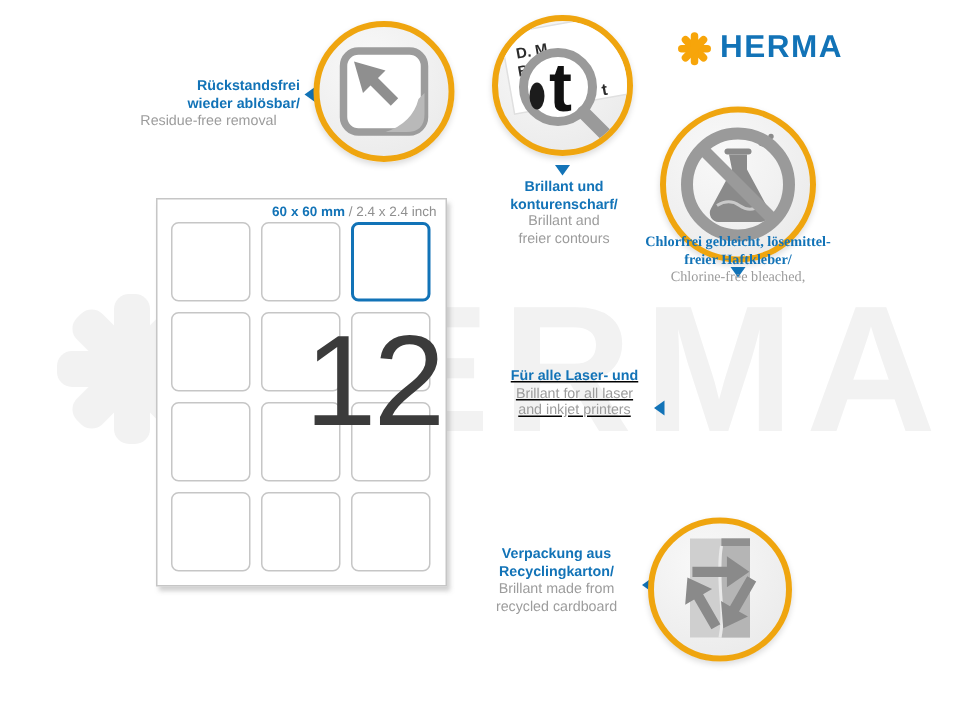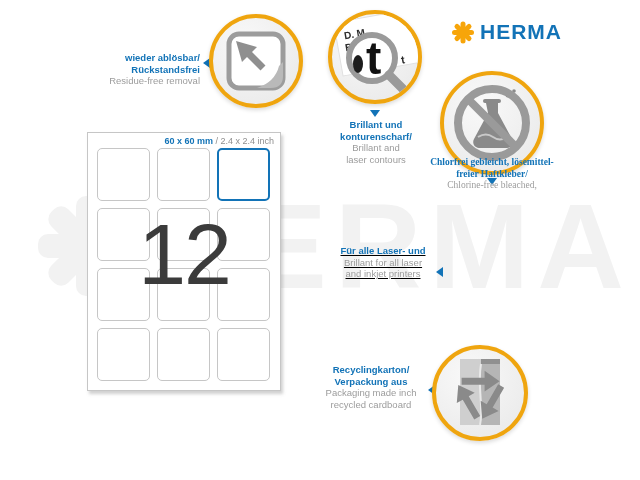--- a/index.html
+++ b/index.html
@@ -20,42 +20,42 @@
   .r45 { transform:rotate(45deg); } .r90 { transform:rotate(90deg); } .r135 { transform:rotate(135deg); }
 
   
   .logo { position:absolute; left:452px; top:20px; z-index:4; display:flex; align-items:center; gap:6px; }
   .logo-star { width:22px; height:22px; }
   .logo-star i { position:absolute; left:0; top:8.5px; width:22px; height:5px; background:#f7a50a; border-radius:2.5px; }
   .logo-text { color:#1273b7; font-size:21px; font-weight:bold; letter-spacing:1px; }
 
   
   .sheet {
-    position:absolute; left:87px; top:132px; width:194px; height:259px; z-index:2;
+    position:absolute; left:104px; top:132px; width:194px; height:259px; z-index:2;
     background:#ffffff; border:1px solid #c6c6c6; box-sizing:border-box;
     box-shadow:2px 3px 3px rgba(120,120,120,0.35);
   }
   .sheet-size { position:absolute; top:3px; right:6px; font-size:9px; white-space:nowrap; }
   .sheet-size .metric { color:#1273b7; font-weight:bold; }
   .sheet-size .imperial { color:#8f8f8f; }
   .label-grid {
     position:absolute; left:9px; top:15px;
     display:grid; grid-template-columns:repeat(3,53px); grid-auto-rows:53px; gap:7px;
   }
   .label-cell { background:#fff; border:1px solid #c6c6c6; border-radius:5px; box-sizing:border-box; }
   .label-cell.highlighted { border:2px solid #1273b7; }
   .sheet-count {
     position:absolute; left:0; top:78px; width:100%; text-align:center;
-    font-size:86px; line-height:1; font-weight:300; color:#3b3b3b; letter-spacing:-2px;
+    font-size:86px; line-height:1; font-weight:300; color:#3b3b3b; letter-spacing:-2px;padding-left:48px;
   }
 
   
   .callout { position:absolute; z-index:3; font-size:9.5px; line-height:11.5px; }
   .callout .de { color:#1273b7; font-weight:bold; }
-  .callout .en { color:#9c9c9c; }
+  .callout .en { color:#9c9c9c;text-align:center; }
   .pos-f1 { left:78px;  top:52px;  width:122px; text-align:right; }
   .pos-f2 { left:316px; top:119px; width:120px; text-align:center; }
   .pos-f3 { left:400px; top:157px; width:184px; text-align:center;font-family:Liberation Serif, serif; }
   .pos-f4 { left:320px; top:245px; width:126px; text-align:center;text-decoration:underline; }
   .pos-f5 { left:308px; top:364px; width:126px; text-align:center; }
 
   
   .tri { position:absolute; z-index:3; width:0; height:0; }
   .tri-left { border-top:5px solid transparent; border-bottom:5px solid transparent; border-right:7px solid #1273b7; }
   .tri-down { border-left:5px solid transparent; border-right:5px solid transparent; border-top:7px solid #1273b7; }
@@ -119,22 +119,22 @@
         <div class="label-cell"></div>
         <div class="label-cell"></div>
         <div class="label-cell"></div>
         <div class="label-cell"></div>
         <div class="label-cell"></div>
       </div>
     <div class="sheet-count">12</div>
   </div>
 
   <div class="callout pos-f1">
+    <div class="de">Rückstandsfrei</div>
     <div class="de">wieder ablösbar/</div>
-    <div class="de">Rückstandsfrei</div>
     <div class="en">Residue-free removal</div>
   </div>
   <div class="tri tri-left pos-t1"></div>
   <div class="circle pos-c1">
     <svg width="86" height="86" viewBox="0 0 86 86">
       <rect x="16" y="16" width="54" height="54" rx="10" fill="#ffffff" stroke="#9c9c9c" stroke-width="5"></rect>
       <path d="M70 44 L70 58 Q70 70 58 70 L44 70 Q62 64 66 48 Z" fill="#b9b9b9"></path>
       <line x1="50" y1="50" x2="35" y2="35" stroke="#8f8f8f" stroke-width="7"></line>
       <polygon points="23,23 44,29 29,44" fill="#8f8f8f"></polygon>
     </svg>
@@ -154,21 +154,21 @@
       <ellipse cx="26" cy="50" rx="5" ry="9" fill="#1c1c1c"></ellipse>
       <text x="34" y="60" font-size="46" font-weight="bold" fill="#111111">t</text>
       <line x1="57" y1="61" x2="75" y2="79" stroke="#9a9a9a" stroke-width="9" stroke-linecap="round"></line>
     </svg>
   </div>
   <div class="tri tri-down pos-t2"></div>
   <div class="callout pos-f2">
     <div class="de">Brillant und</div>
     <div class="de">konturenscharf/</div>
     <div class="en">Brillant and</div>
-    <div class="en">laser contours</div>
+    <div class="en">freier contours</div>
   </div>
 
   <div class="circle pos-c3">
     <svg width="96" height="96" viewBox="0 0 96 96">
       <path d="M42 28 h12 v10 l14 26 a6 6 0 0 1 -5 9 H35 a6 6 0 0 1 -5 -9 l14 -26 z" fill="#8a8a8a"></path>
       <rect x="39" y="24" width="18" height="4" rx="2" fill="#8a8a8a"></rect>
       <path d="M34 62 q8 -5 15 0 t14 0" stroke="#c9c9c9" stroke-width="2" fill="none"></path>
       <circle cx="64" cy="20" r="2.5" fill="#8a8a8a"></circle>
       <circle cx="70" cy="16" r="1.8" fill="#8a8a8a"></circle>
       <circle cx="48" cy="48" r="34" fill="none" stroke="#9a9a9a" stroke-width="8"></circle>
@@ -183,23 +183,23 @@
   </div>
 
   <div class="callout pos-f4">
     <div class="de">Für alle Laser- und</div>
     <div class="en">Brillant for all laser</div>
     <div class="en">and inkjet printers</div>
   </div>
   <div class="tri tri-left pos-t4"></div>
 
   <div class="callout pos-f5">
+    <div class="de">Verpackung aus</div>
     <div class="de">Recyclingkarton/</div>
-    <div class="de">Verpackung aus</div>
-    <div class="en">Packaging made inch</div>
+    <div class="en">Brillant made from</div>
     <div class="en">recycled cardboard</div>
   </div>
   <div class="tri tri-left pos-t5"></div>
   <div class="circle pos-c5">
     <svg width="88" height="88" viewBox="0 0 88 88">
       <rect x="24" y="10" width="40" height="66" fill="#cfcfcf"></rect>
       <rect x="45" y="10" width="19" height="66" fill="#b5b5b5"></rect>
       <rect x="45" y="10" width="19" height="5" fill="#909090"></rect>
       <path d="M45 15 C 41 38, 48 58, 44 76" stroke="#e9e9e9" stroke-width="2" fill="none"></path>
       <g fill="#8a8a8a" transform="translate(44,46) scale(1.15)">

